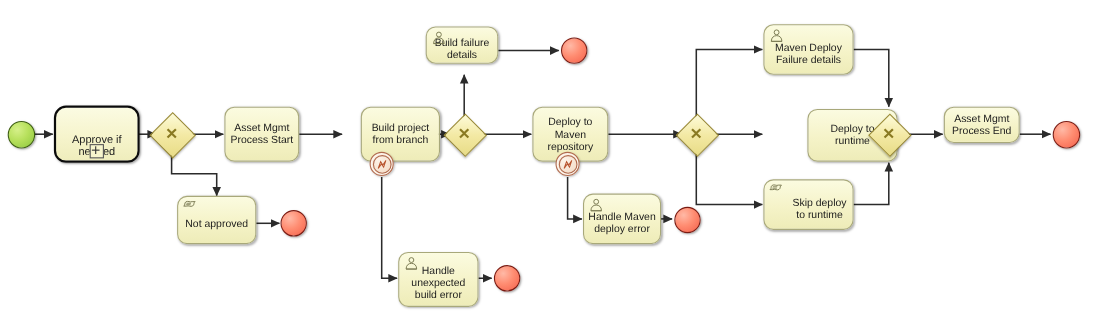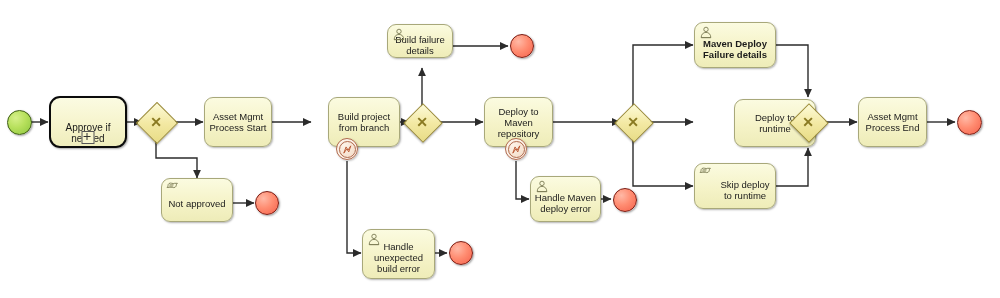--- a/index.html
+++ b/index.html
@@ -234,21 +234,21 @@
     <span class="lbl">Handle Maven deploy error</span>
   </div>
 
   <div class="node event end-event" style="left:613px;top:188px;width:24px;height:24px;"></div>
 
   <div class="gw-wrap" style="left:620px;top:109px;width:26px;height:26px;">
     <div class="gateway" style="width:100%;height:100%;"></div>
     <div class="gw-x">✕</div>
   </div>
 
-  <div class="node task with-icon" style="left:694px;top:22px;width:82px;height:46px;font-weight:bold;">
+  <div class="node task with-icon" style="left:694px;top:22px;width:82px;height:46px;">
     <svg class="ticon" viewBox="0 0 14 13">
       <circle cx="7" cy="3.4" r="2.2" fill="none" stroke="#7c7c55" stroke-width="0.9"></circle>
       <path d="M2.2,11.6 C2.2,8.2 4.3,6.4 7,6.4 C9.7,6.4 11.8,8.2 11.8,11.6 Z" fill="none" stroke="#7c7c55" stroke-width="0.9"></path>
       <path d="M2.2,11.6 L11.8,11.6" stroke="#7c7c55" stroke-width="0.9"></path>
     </svg>
     <span class="lbl">Maven Deploy Failure details</span>
   </div>
 
   <div class="node task" style="left:694px;top:99px;width:82px;height:48px;margin-left:40px;">
     <span class="lbl">Deploy to runtime</span>
@@ -260,19 +260,19 @@
       <path d="M3.6,2.8 L7.6,2.8 M3.2,4.1 L7.2,4.1" stroke="#7c7c55" stroke-width="0.8"></path>
     </svg>
     <span class="lbl">Skip deploy to runtime</span>
   </div>
 
   <div class="gw-wrap" style="left:795px;top:109px;width:26px;height:26px;">
     <div class="gateway" style="width:100%;height:100%;"></div>
     <div class="gw-x">✕</div>
   </div>
 
-  <div class="node task" style="left:858px;top:97px;width:69px;height:50px;">
+  <div class="node task" style="left:858px;top:97px;width:69px;height:33px;">
     <span class="lbl">Asset Mgmt Process End</span>
   </div>
 
   <div class="node event end-event" style="left:957px;top:110px;width:25px;height:25px;"></div>
 
 </div>
 
 </body></html>

